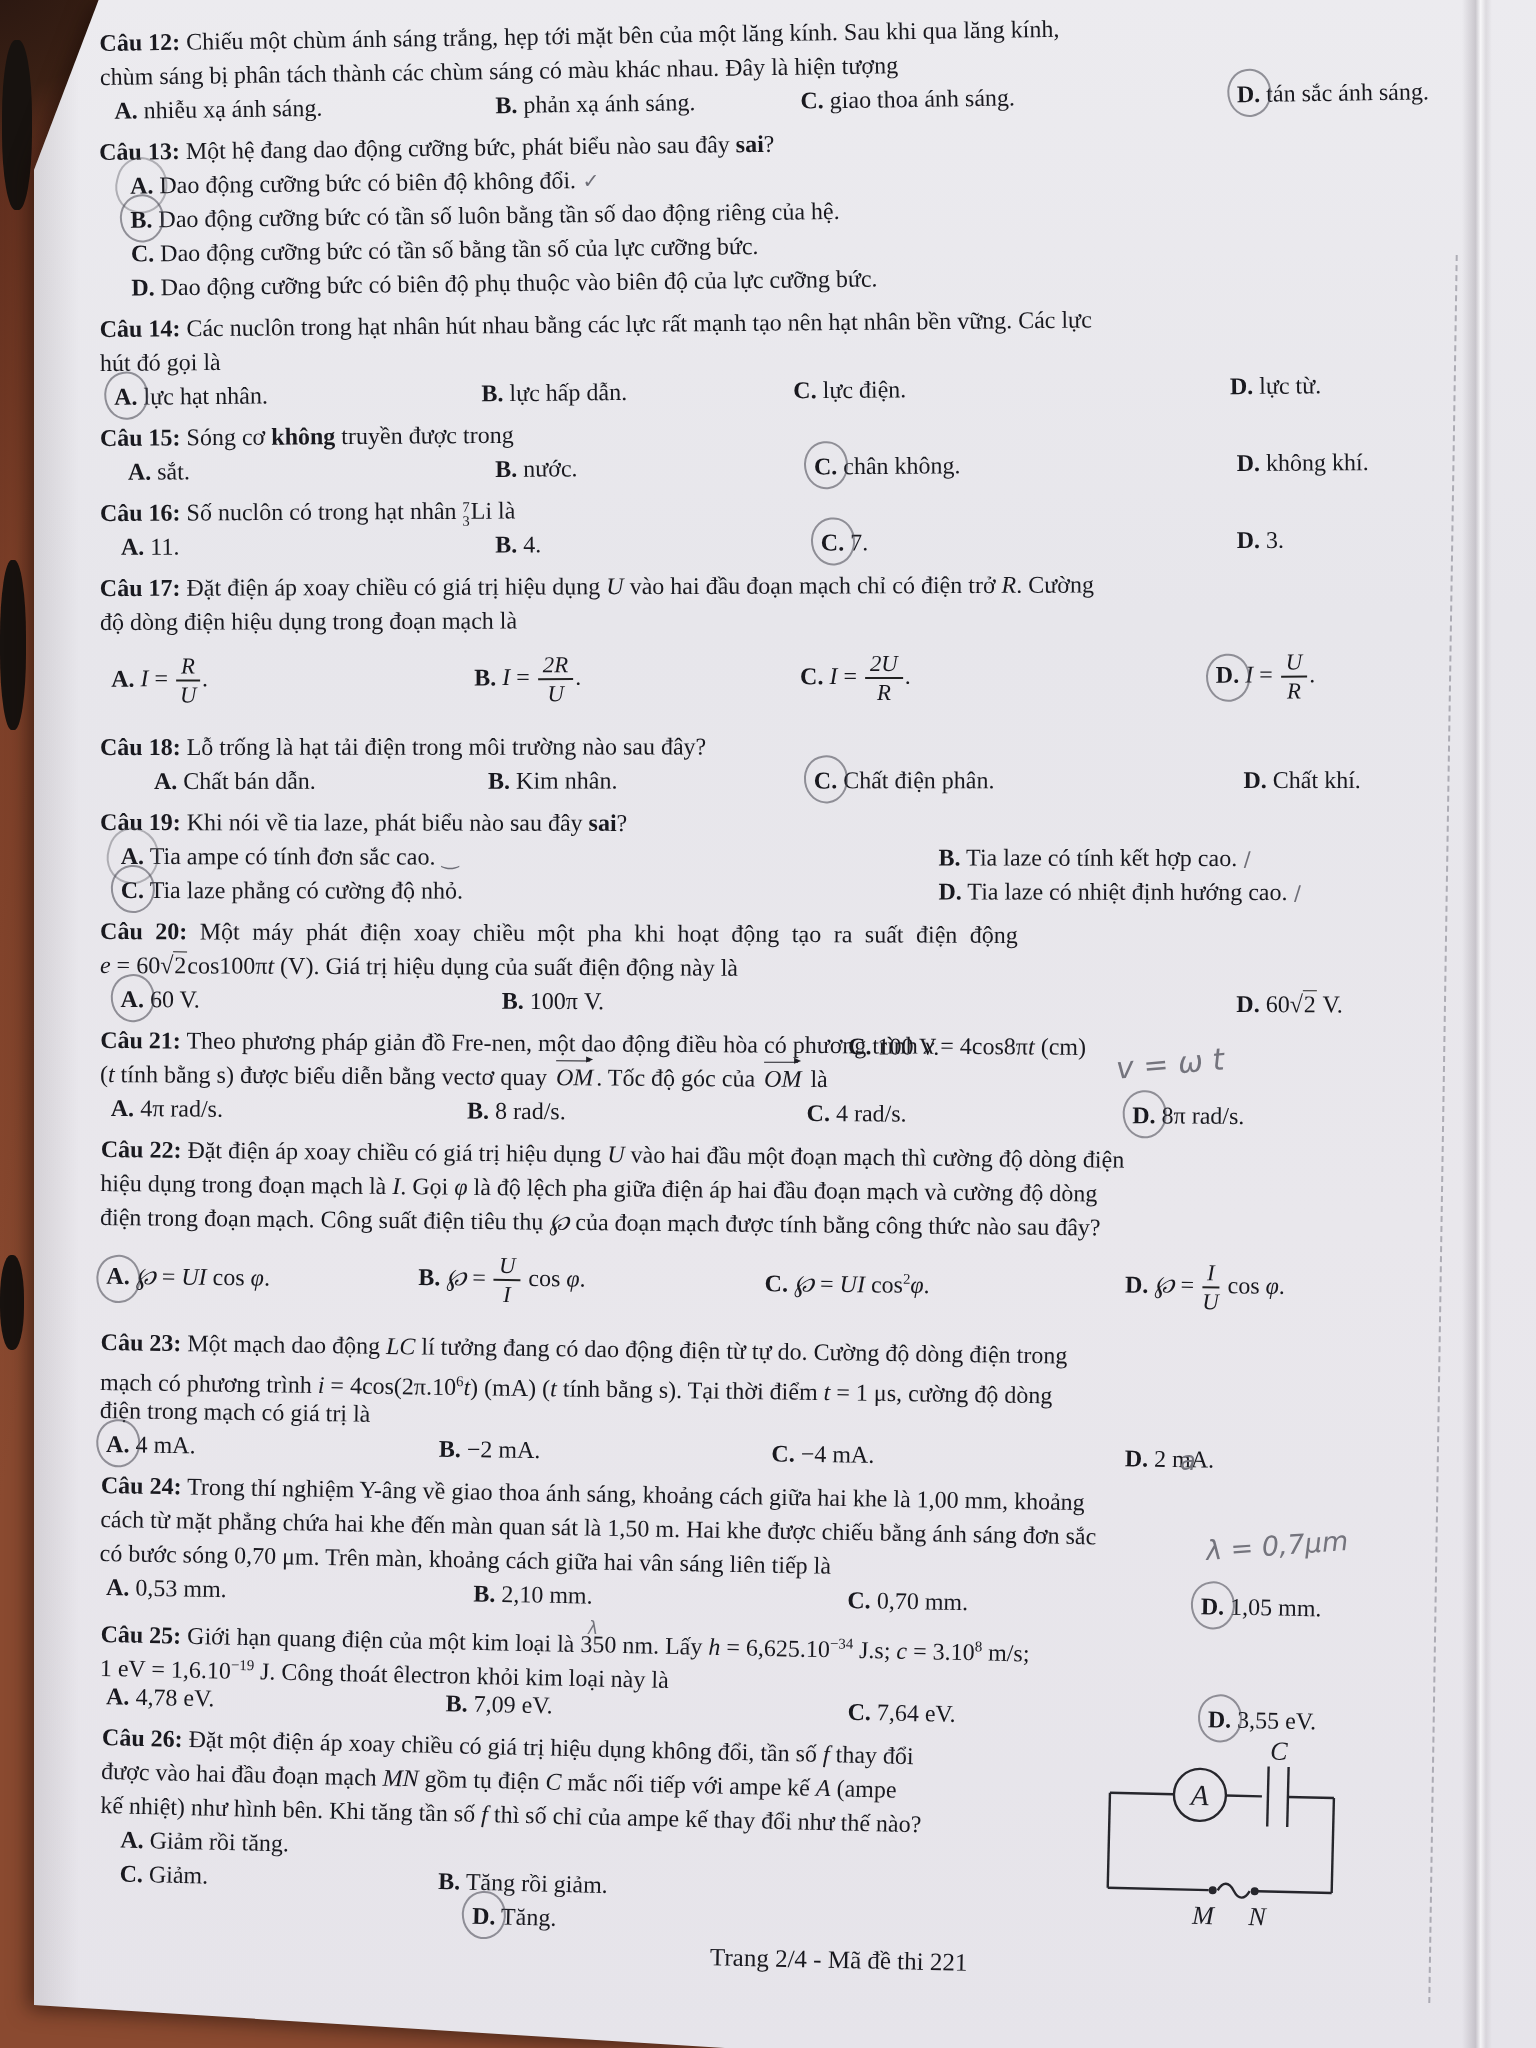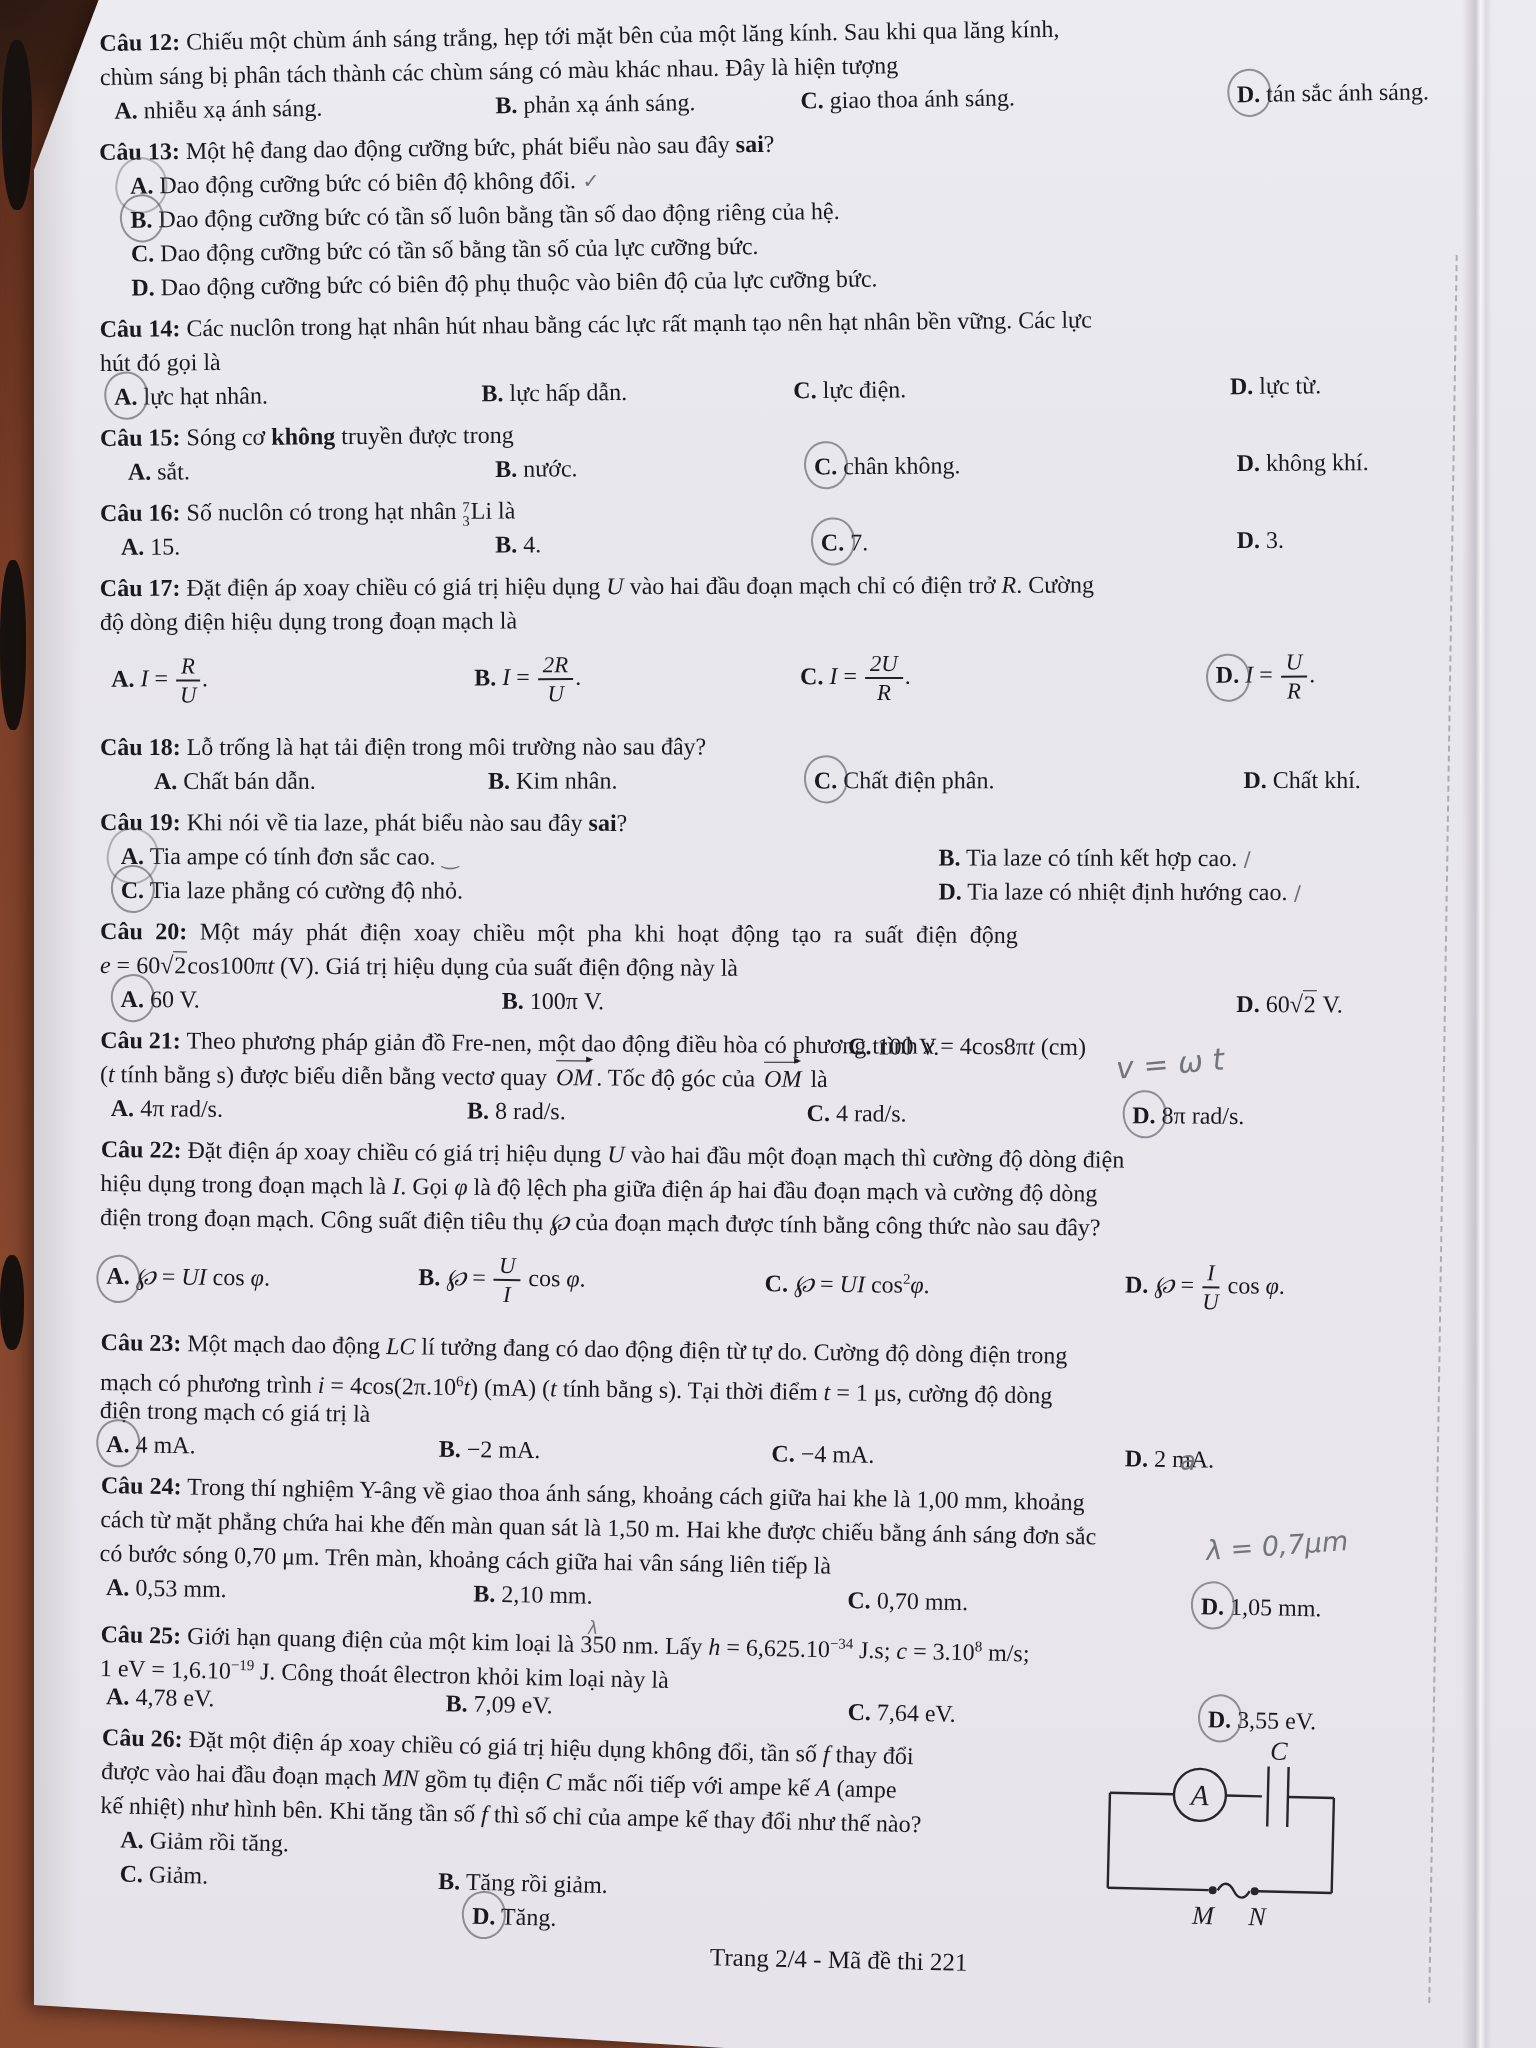--- a/index.html
+++ b/index.html
@@ -110,21 +110,21 @@
             <div class="row" style="height: 34px;">
               <span class="ans" style="left: 2%;"><span class="lblw"><b class="albl">A.</b></span> <span>sắt.</span></span>
               <span class="ans" style="left: 28.5%; text-align: center;"><span class="lblw"><b class="albl">B.</b></span> <span>nước.</span></span>
               <span class="ans" style="left: 51.5%;"><span class="circw"><b class="albl">C.</b></span> <span>chân không.</span></span>
               <span class="ans" style="left: 82%;"><span class="lblw"><b class="albl">D.</b></span> <span>không khí.</span></span>
             </div>
           </div>
           <div class="q" style="--r: -0.35deg;">
             <div class="ln"><b>Câu 16:</b><span> Số nuclôn có trong hạt nhân </span><span><span class="nuc"><span>7</span><span>3</span></span>Li</span><span> là</span></div>
             <div class="row" style="height: 34px;">
-              <span class="ans" style="left: 1.5%;"><span class="lblw"><b class="albl">A.</b></span> <span>15.</span></span>
+              <span class="ans" style="left: 1.5%;"><span class="lblw"><b class="albl">A.</b></span> <span>11.</span></span>
               <span class="ans" style="left: 28.5%;"><span class="lblw"><b class="albl">B.</b></span> <span>4.</span></span>
               <span class="ans" style="left: 52%;"><span class="circw"><b class="albl">C.</b></span> <span>7.</span></span>
               <span class="ans" style="left: 82%;"><span class="lblw"><b class="albl">D.</b></span> <span>3.</span></span>
             </div>
           </div>
           <div class="q" style="--r: -0.2deg;">
             <div class="ln"><b>Câu 17:</b><span> Đặt điện áp xoay chiều có giá trị hiệu dụng </span><i>U</i><span> vào hai đầu đoạn mạch chỉ có điện trở </span><i>R</i><span>. Cường</span></div>
             <div class="ln"><span>độ dòng điện hiệu dụng trong đoạn mạch là</span></div>
             <div class="row tall" style="height: 84px;">
               <span class="ans" style="left: 0.8%;"><span class="lblw"><b class="albl">A.</b></span> <i>I</i><span> = </span><span class="frac"><span class="fn">R</span><span class="fd">U</span></span><span>.</span></span>

